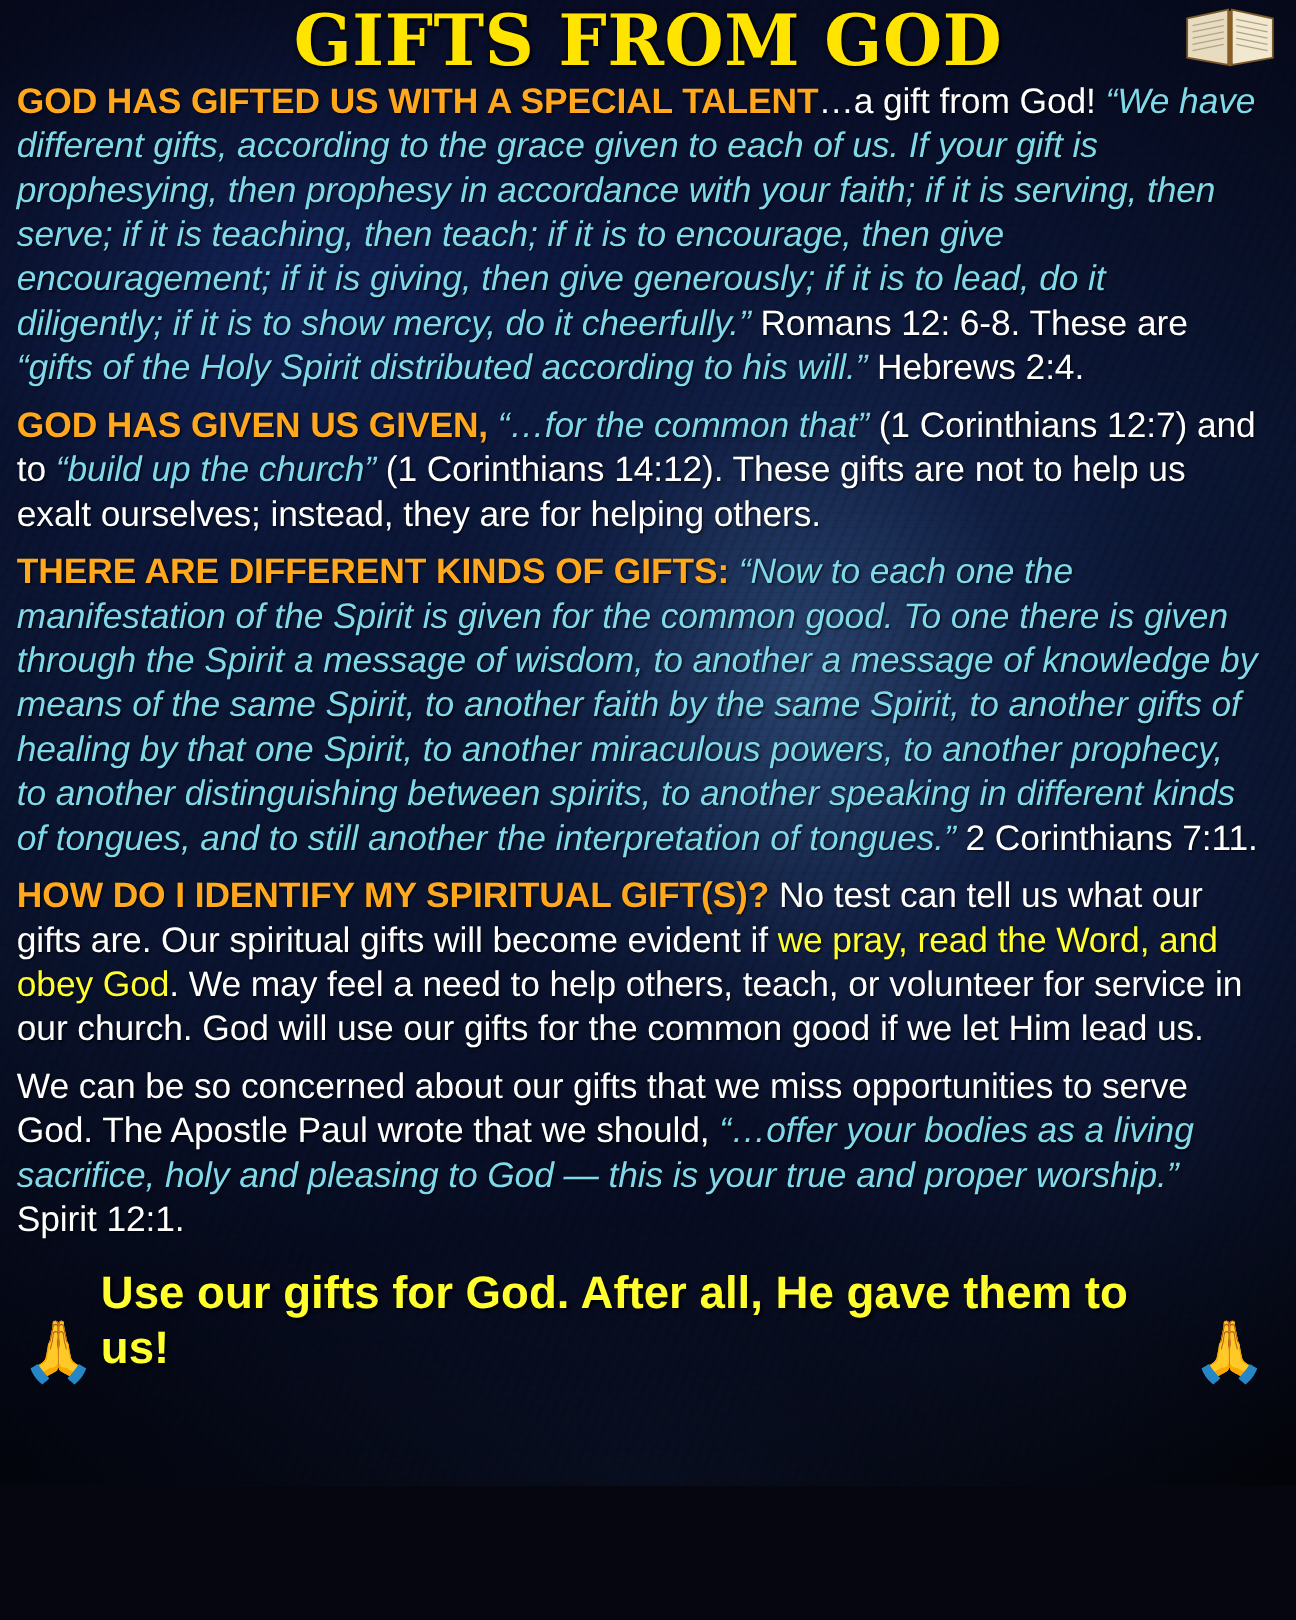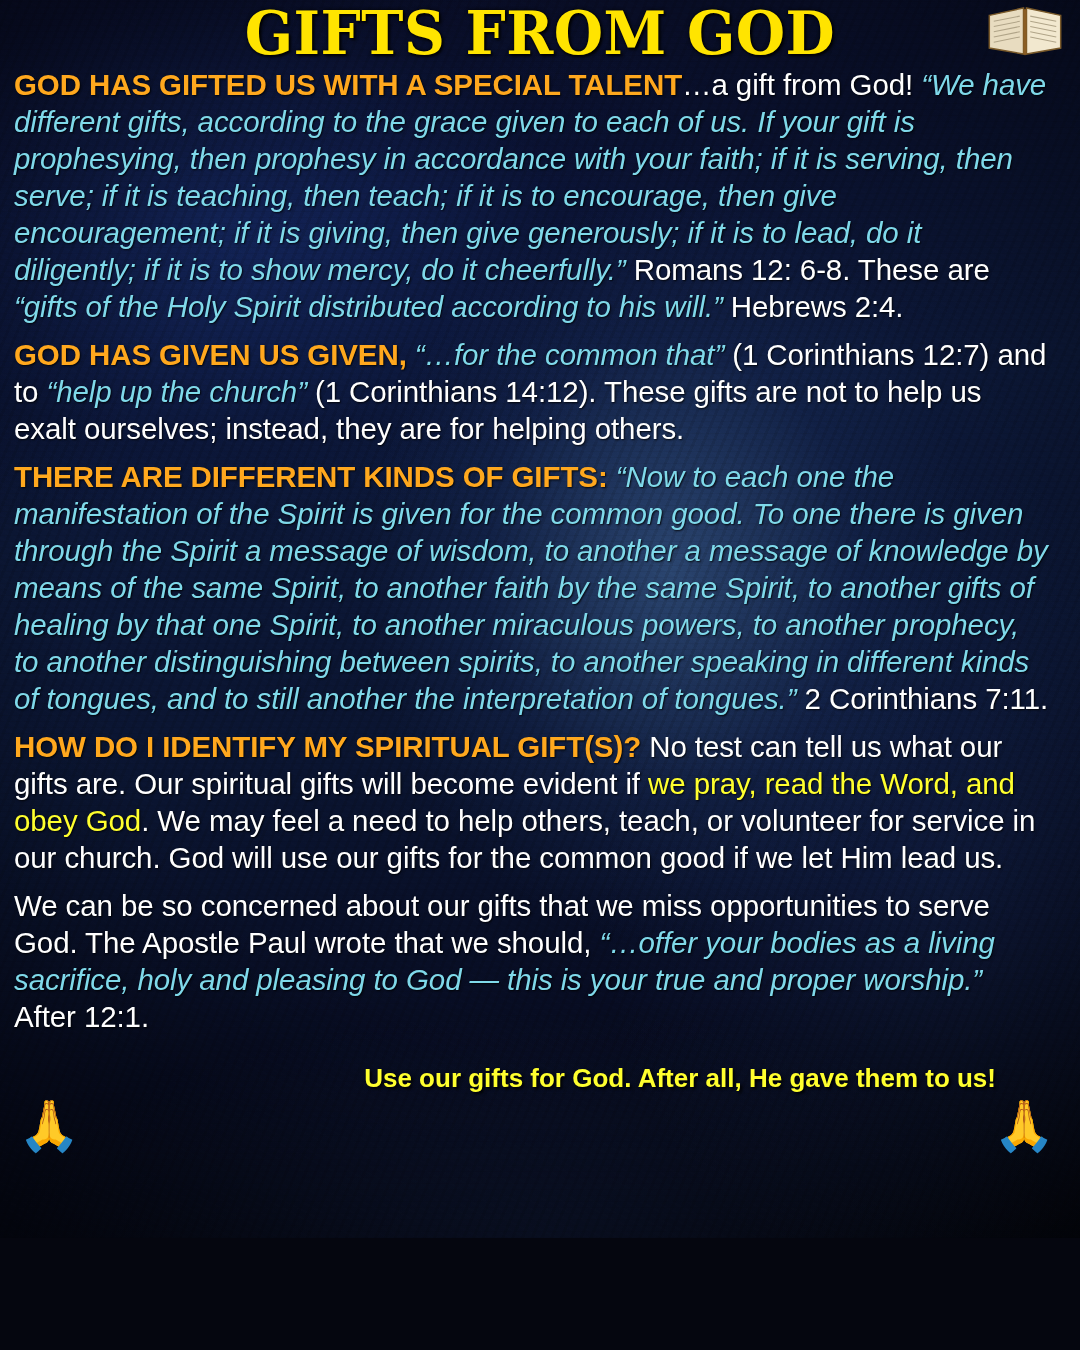--- a/index.html
+++ b/index.html
@@ -99,22 +99,22 @@
     color: #ffff2e;
   }
 
   
   .closing-row {
     position: relative;
     margin-top: 12px;
     height: 96px;
   }
   .closing {
-    text-align: right;
-    font-size: 26px;
+    text-align: left;
+    font-size: 38px;
     font-weight: bold;
     color: #ffff2e;
     text-shadow: 2px 2px 3px rgba(0,0,0,0.95);
     line-height: 46px;
     padding: 8px 70px 0 70px;
   }
   .hands {
     position: absolute;
     bottom: -8px;
     font-size: 50px;
@@ -152,33 +152,33 @@
         </g>
       </svg>
     </div>
 
     <p class="para">
       <span class="lead">GOD HAS GIFTED US WITH A SPECIAL TALENT</span><span>…a gift from God!</span>
       <span class="scripture">“We have different gifts, according to the grace given to each of us. If your gift is prophesying, then prophesy in accordance with your faith; if it is serving, then serve; if it is teaching, then teach; if it is to encourage, then give encouragement; if it is giving, then give generously; if it is to lead, do it diligently; if it is to show mercy, do it cheerfully.”</span><span> Romans 12: 6-8. These are </span><span class="scripture">“gifts of the Holy Spirit distributed according to his will.”</span><span> Hebrews 2:4.</span>
     </p>
 
     <p class="para">
-      <span class="lead">GOD HAS  GIVEN US GIVEN,</span><span class="scripture"> “…for the common that”</span><span> (1 Corinthians 12:7) and to </span><span class="scripture">“help up the church”</span><span> (1 Corinthians 14:12). These gifts are not to help us exalt ourselves; instead, they are for helping others.</span>
+      <span class="lead">GOD HAS  GIVEN US GIVEN,</span><span class="scripture"> “…for the common that”</span><span> (1 Corinthians 12:7) and to </span><span class="scripture">“build up the church”</span><span> (1 Corinthians 14:12). These gifts are not to help us exalt ourselves; instead, they are for helping others.</span>
     </p>
 
     <p class="para">
       <span class="lead">THERE ARE DIFFERENT KINDS OF GIFTS:</span><span class="scripture">  “Now to each one the manifestation of the Spirit is given for the common good. To one there is given through the Spirit a message of wisdom, to another a message of knowledge by means of the same Spirit, to another faith by the same Spirit, to another gifts of healing by that one Spirit, to another miraculous powers, to another prophecy, to another distinguishing between spirits, to another speaking in different kinds of tongues, and to still another the interpretation of tongues.”</span><span> 2 Corinthians 7:11.</span>
     </p>
 
     <p class="para">
       <span class="lead">HOW DO I IDENTIFY MY SPIRITUAL GIFT(S)?</span><span> No test can tell us what our gifts are. Our spiritual gifts will become evident if </span><span class="hl">we pray, read the Word, and obey God</span><span>. We may feel a need to help others, teach, or volunteer for service in our church. God will use our gifts for the common good if we let Him lead us.</span>
     </p>
 
     <p class="para">
-      <span>We can be so concerned about our gifts that we miss opportunities to serve God. The Apostle Paul wrote that we should, </span><span class="scripture">“…offer your bodies as a living sacrifice, holy and pleasing to God — this is your true and proper worship.”</span><span>  After 12:1.</span>
+      <span>We can be so concerned about our gifts that we miss opportunities to serve God. The Apostle Paul wrote that we should, </span><span class="scripture">“…offer your bodies as a living sacrifice, holy and pleasing to God — this is your true and proper worship.”</span><span>  Spirit 12:1.</span>
     </p>
 
     <div class="closing-row">
       <span class="hands left">🙏</span>
       <div class="closing">Use our gifts for God.  After all, He gave them to us!</div>
       <span class="hands right">🙏</span>
     </div>
 
   </div>
 </div>

